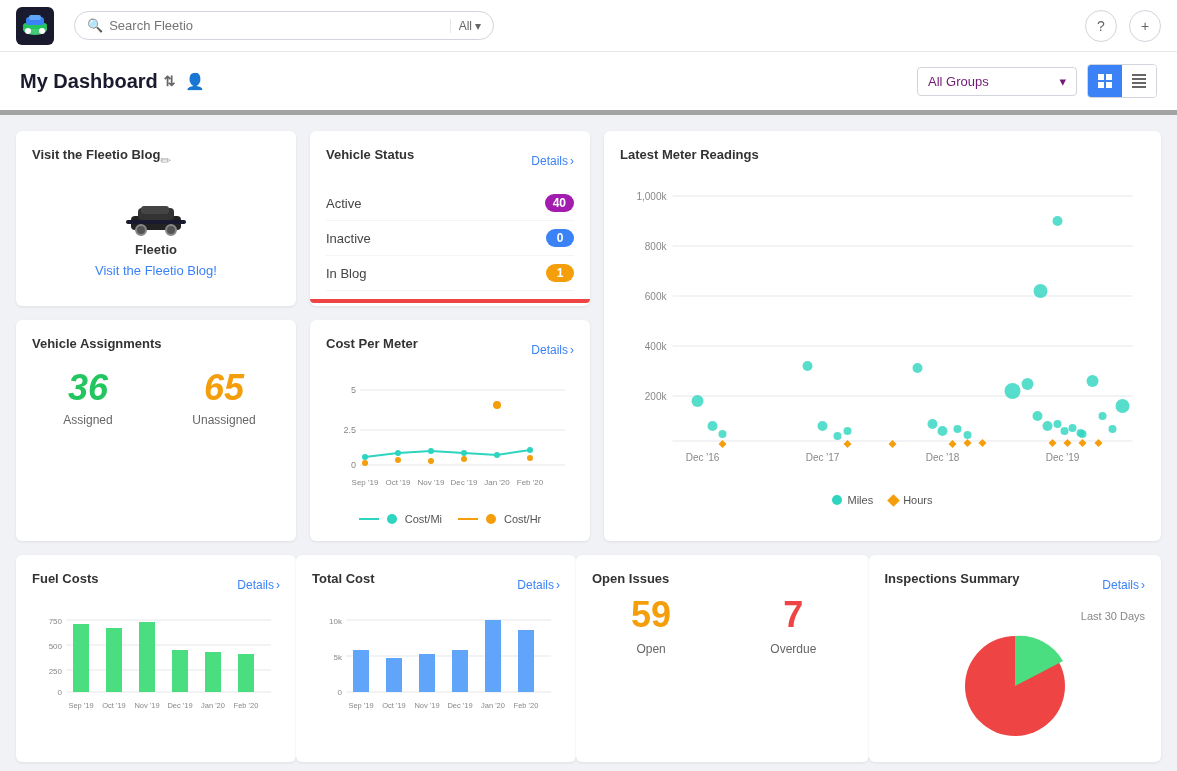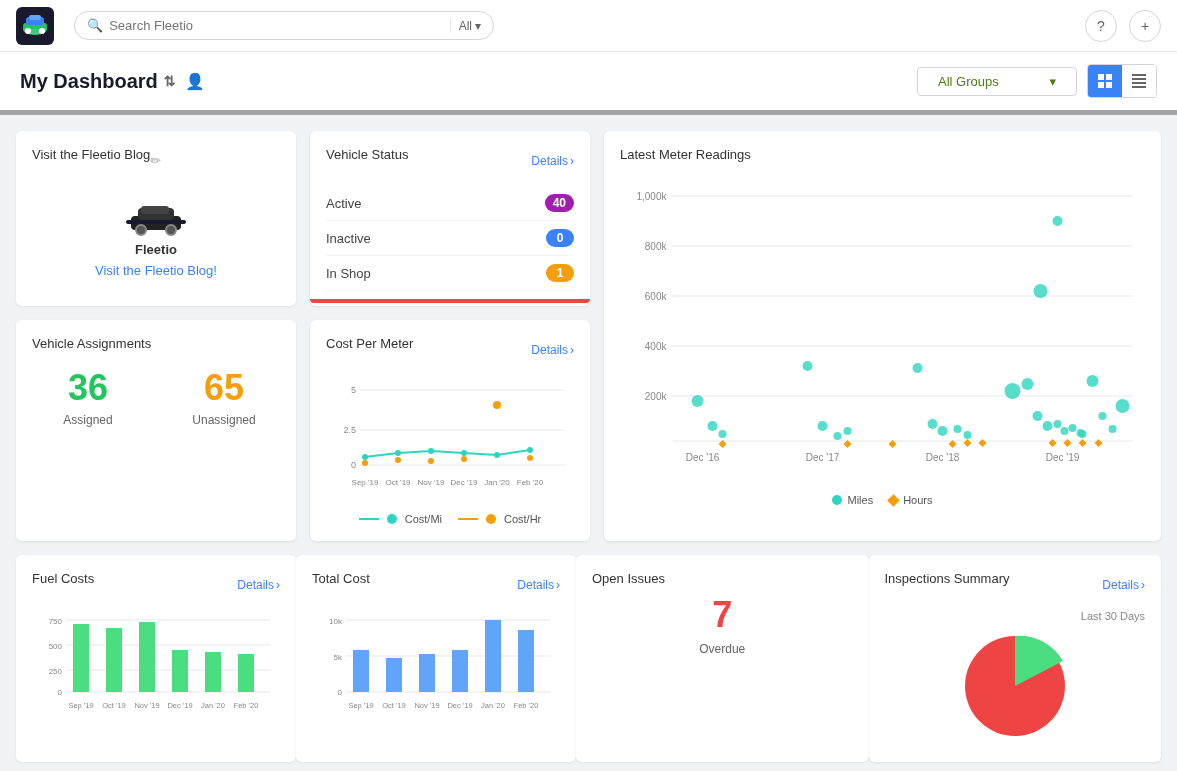--- a/index.html
+++ b/index.html
@@ -83,25 +83,25 @@
       display: flex;
       align-items: center;
       gap: 6px;
     }
     .header-spacer { flex: 1; }
     .groups-select {
       display: flex;
       align-items: center;
       border: 1px solid #d1d5db;
       border-radius: 4px;
-      padding: 6px 20px;
+      padding: 6px 10px;
       background: #fff;
       gap: 6px;
       font-size: 13px;
-      color: #4d7c0f;
+      color: #701a75;
       min-width: 160px;
       cursor: pointer;
     }
     .view-toggle {
       display: flex;
       border: 1px solid #d1d5db;
       border-radius: 4px;
       overflow: hidden;
     }
     .view-btn {
@@ -127,21 +127,21 @@
     }
     .card {
       background: #fff;
       border-radius: 6px;
       box-shadow: 0 1px 3px rgba(0,0,0,0.08);
       padding: 16px;
       overflow: hidden;
     }
     .card-title {
       font-size: 13px;
-      font-weight: 400;
+      font-weight: 700;
       color: #333;
       margin-bottom: 12px;
     }
     .card-header {
       display: flex;
       align-items: center;
       justify-content: space-between;
       margin-bottom: 12px;
     }
     .details-link {
@@ -195,21 +195,21 @@
     .badge-orange { background: #f59e0b; }
     .status-footer { height: 4px; background: #ef4444; margin: 8px -16px -16px; border-radius: 0 0 6px 6px; }
 
     
     .assignments-values {
       display: flex;
       gap: 24px;
       margin-top: 16px;
     }
     .assign-item { display: flex; flex-direction: column; align-items: center; gap: 4px; flex: 1; }
-    .assign-num { font-size: 36px; font-weight: 600; }
+    .assign-num { font-size: 36px; font-weight: 600; font-style: italic; }
     .assign-num.green { color: #22c55e; }
     .assign-num.orange { color: #f59e0b; }
     .assign-label { font-size: 12px; color: #666; }
 
     
     .row3 {
       display: grid;
       grid-column: 1 / 4;
       grid-template-columns: 280px 280px 1fr 1fr;
     }
@@ -349,21 +349,21 @@
     </div>
     <div class="status-row">
       <span class="status-label">Active</span>
       <span class="badge badge-green">40</span>
     </div>
     <div class="status-row">
       <span class="status-label">Inactive</span>
       <span class="badge badge-blue">0</span>
     </div>
     <div class="status-row">
-      <span class="status-label">In Shop</span>
+      <span class="status-label">In Blog</span>
       <span class="badge badge-orange">1</span>
     </div>
     <div class="status-footer"></div>
   </div>
 
   <div class="card" style="grid-column:3; grid-row:1/3;">
     <div class="card-header">
       <span class="card-title">Latest Meter Readings</span>
     </div>
     <div class="chart-area" style="height:300px;">
@@ -582,20 +582,24 @@
           <text x="177" y="98" text-anchor="middle" font-size="7.5" fill="#888">Jan '20</text>
           <text x="210" y="98" text-anchor="middle" font-size="7.5" fill="#888">Feb '20</text>
         </svg>
       </div>
     </div>
 
     <div class="card">
       <span class="card-title">Open Issues</span>
       <div class="issues-values">
         <div class="assign-item">
+          <span class="issue-num orange">59</span>
+          <span class="issue-label">Open</span>
+        </div>
+        <div class="assign-item">
           <span class="issue-num red">7</span>
           <span class="issue-label">Overdue</span>
         </div>
       </div>
     </div>
 
     <div class="card">
       <div class="card-header">
         <span class="card-title">Inspections Summary</span>
         <span class="details-link">

